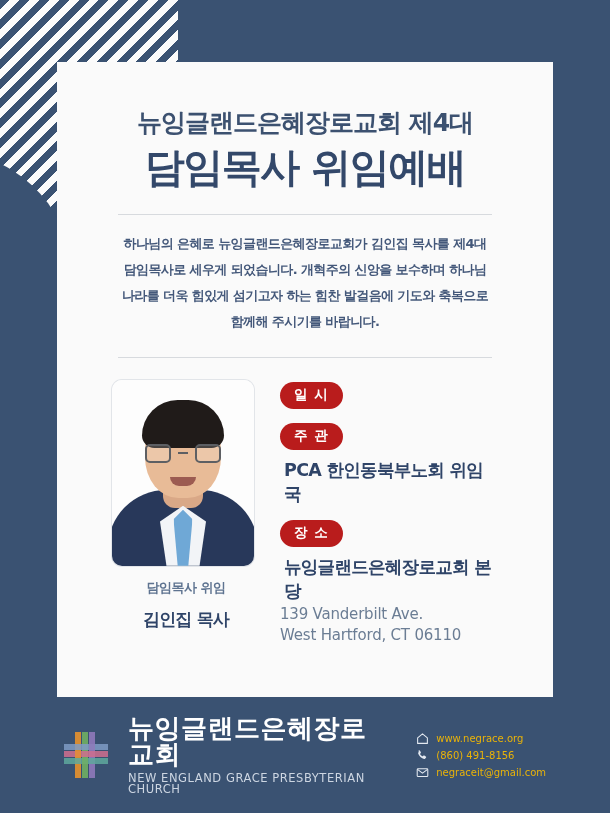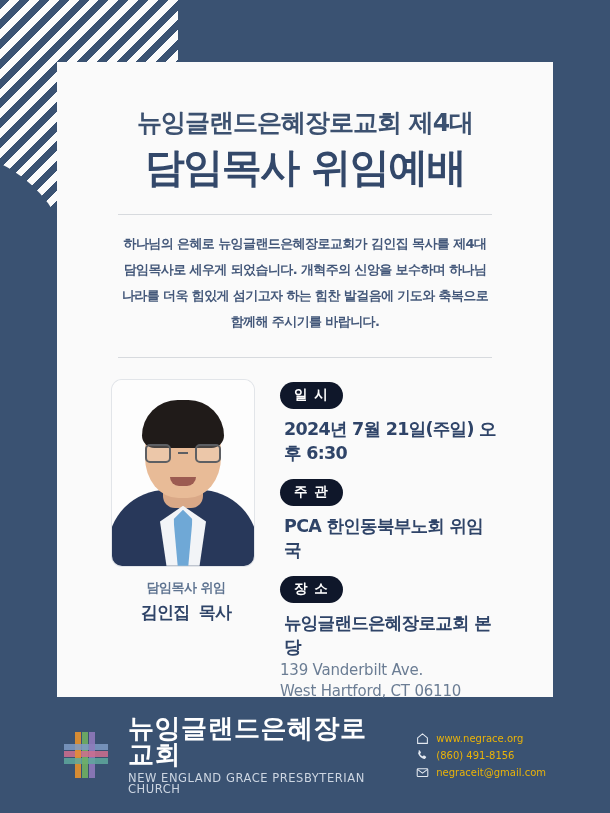--- a/index.html
+++ b/index.html
@@ -131,29 +131,29 @@
     position:absolute; top:97px; left:50%; transform:translateX(-50%);
     width:26px; height:9px; background:#9c5b51;
     border-radius:0 0 14px 14px;
   }
 
   #portrait-caption-role {
     margin-top:13px; font-size:13px; font-weight:bold;
     color:#5e7characters; color:#5e7390; letter-spacing:-0.5px;
   }
   #portrait-caption-name {
-    margin-top:4px; font-size:17px; font-weight:bold;
-    color:#2f4468; letter-spacing:-0.8px;font-family:Liberation Mono, monospace;
+    margin-top:11px; font-size:17px; font-weight:bold;
+    color:#2f4468; letter-spacing:-0.8px;
   }
 
   
   #info-column { flex:1; padding-top:2px; }
   .badge {
     display:inline-block;
-    background:#0f172a;
+    background:#b91c1c;
     color:#ffffff;
     font-size:13.5px; font-weight:bold;
     letter-spacing:1px;
     padding:4px 14px 5px 14px;
     border-radius:14px;
   }
   .info-value {
     font-size:17.5px; font-weight:bold; color:#2f4468;
     letter-spacing:-0.7px; margin:8px 0 0 4px;
   }
@@ -233,21 +233,20 @@
         <div class="pt-mouth"></div>
       </div>
       <div id="portrait-caption-role">담임목사 위임</div>
       <div id="portrait-caption-name">김인집 목사</div>
     </div>
 
     <div id="info-column">
 
       <div class="info-block">
         <span class="badge">일 시</span>
-        <div class="info-value">2024년 7월 21일(주일) 오후 6:30</div>
       </div>
 
       <div class="info-block">
         <span class="badge">주 관</span>
         <div class="info-value">PCA 한인동북부노회 위임국</div>
       </div>
 
       <div class="info-block">
         <span class="badge">장 소</span>
         <div class="info-value venue">뉴잉글랜드은혜장로교회 본당</div>

